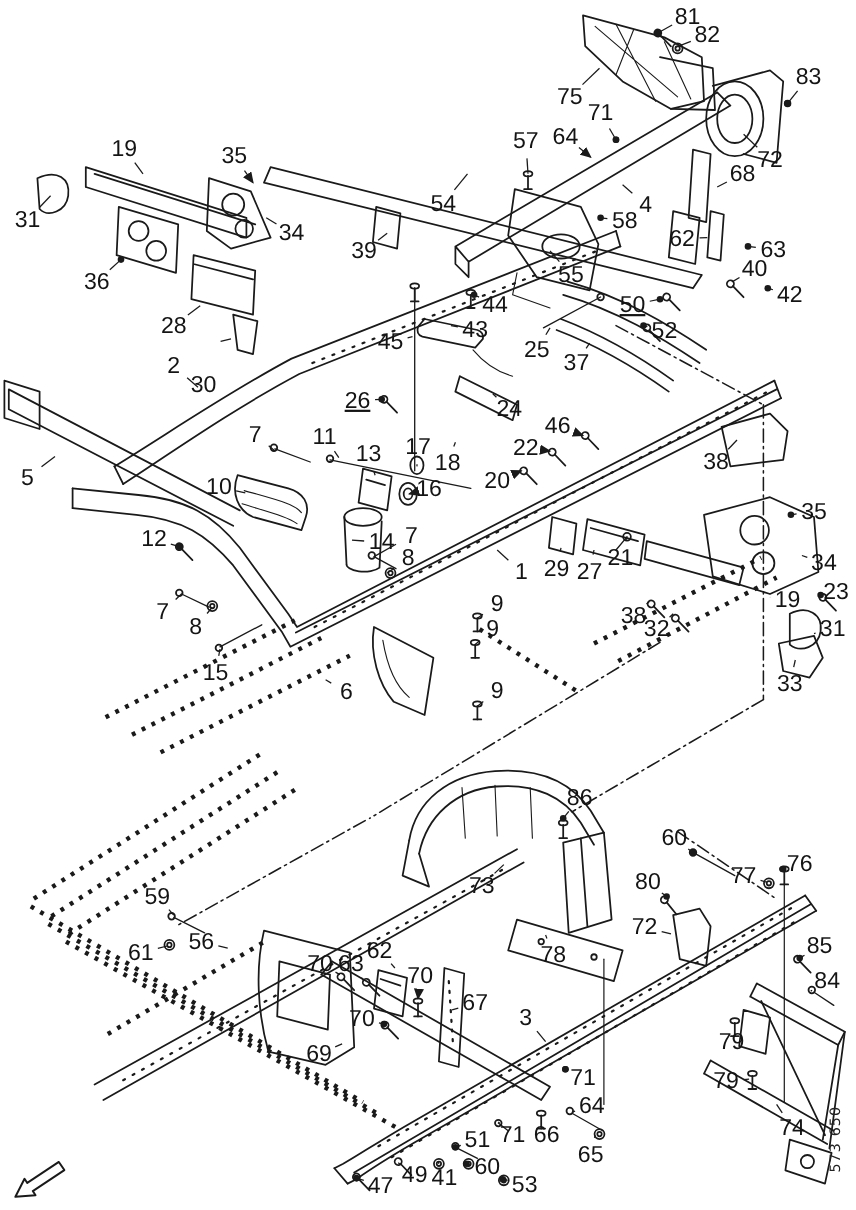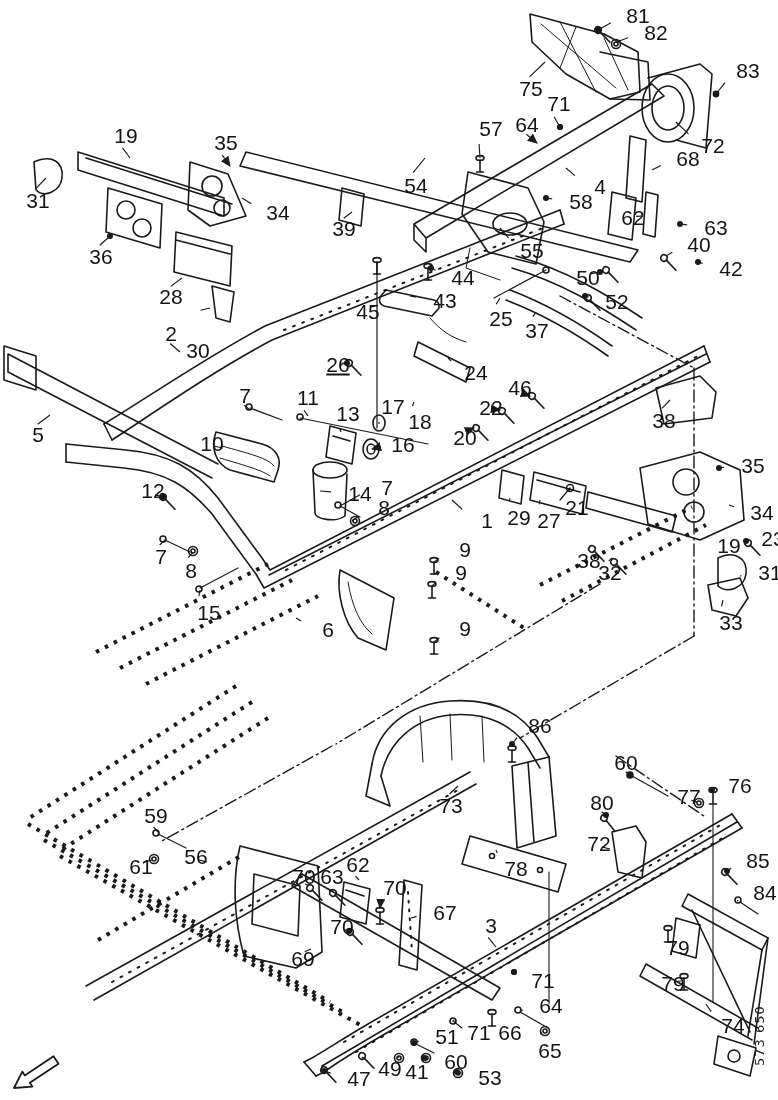--- a/index.html
+++ b/index.html
@@ -1,21 +1,21 @@
 <!DOCTYPE html>
 <html><head>
 <meta charset="utf-8">
 <style>
   html,body{margin:0;padding:0;background:#fff;}
   .page{position:relative;width:778px;height:1100px;background:#ffffff;overflow:hidden;
         font-family:"Liberation Sans",sans-serif;}
   svg.art,svg.leaders{position:absolute;left:0;top:0;}
   svg.art{z-index:1;}
   svg.leaders{z-index:2;}
-  #callouts{position:absolute;left:13px;top:0;width:645px;height:1100px;z-index:3;}
+  #callouts{position:absolute;left:0;top:0;width:645px;height:1100px;z-index:3;}
   .callout{position:absolute;transform:translate(-50%,-50%);
            font-size:21px;font-weight:500;color:#141414;line-height:1;white-space:nowrap;}
   .leaders line{stroke:#1a1a1a;stroke-width:1.15;}
   .leaders .dot{fill:#1a1a1a;stroke:none;}
   .dwgnum{font-size:13px;fill:#222;font-family:"DejaVu Sans",sans-serif;letter-spacing:1px;}
 </style>
 </head>
 <body>
 
 <div class="page">
@@ -418,21 +418,21 @@
       <div class="callout" style="left: 675px; top: 158px;">68</div>
       <div class="callout" style="left: 403px; top: 185px;">54</div>
       <div class="callout" style="left: 587px; top: 186px;">4</div>
       <div class="callout" style="left: 568px; top: 201px;">58</div>
       <div class="callout" style="left: 620px; top: 217px;">62</div>
       <div class="callout" style="left: 703px; top: 227px;">63</div>
       <div class="callout" style="left: 331px; top: 228px;">39</div>
       <div class="callout" style="left: 686px; top: 244px;">40</div>
       <div class="callout" style="left: 519px; top: 250px;">55</div>
       <div class="callout" style="left: 718px; top: 268px;">42</div>
-      <div class="callout" style="left: 575px; top: 277px;">50</div>
+      <div class="callout" style="left: 575px; top: 277px; text-decoration: underline;">50</div>
       <div class="callout" style="left: 450px; top: 277px;">44</div>
       <div class="callout" style="left: 432px; top: 300px;">43</div>
       <div class="callout" style="left: 604px; top: 301px;">52</div>
       <div class="callout" style="left: 355px; top: 311px;">45</div>
       <div class="callout" style="left: 488px; top: 318px;">25</div>
       <div class="callout" style="left: 524px; top: 330px;">37</div>
       <div class="callout" style="left: 113px; top: 135px;">19</div>
       <div class="callout" style="left: 213px; top: 142px;">35</div>
       <div class="callout" style="left: 25px; top: 200px;">31</div>
       <div class="callout" style="left: 265px; top: 212px;">34</div>

